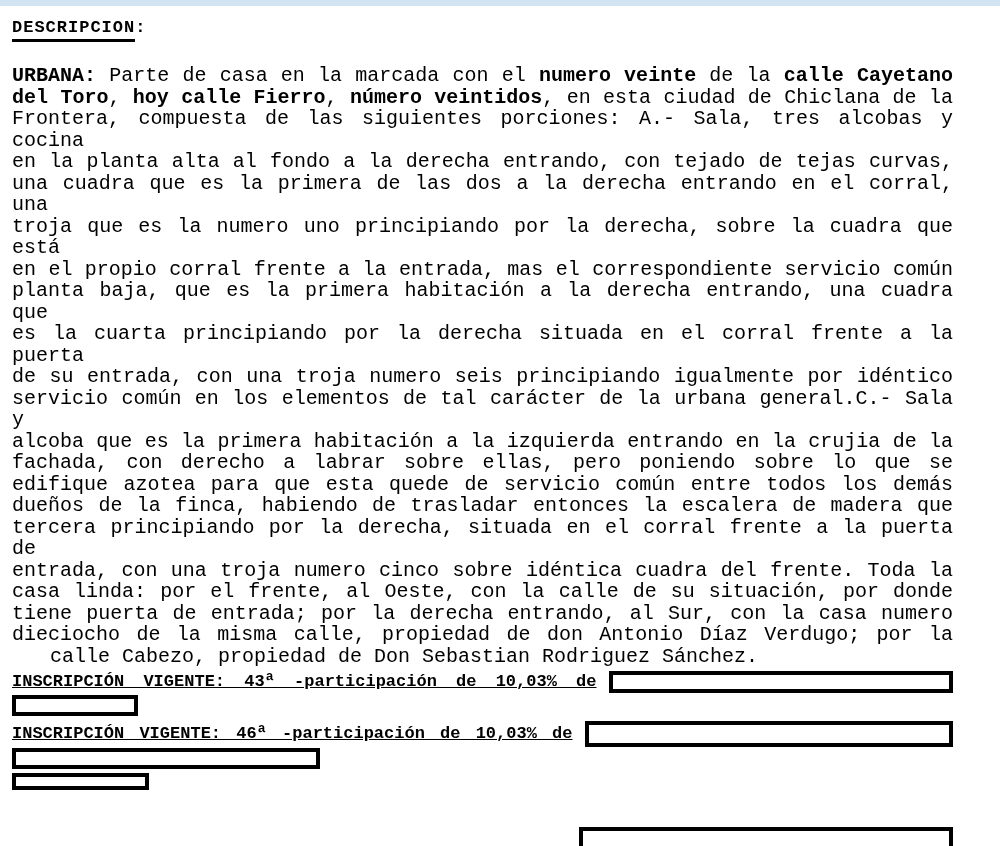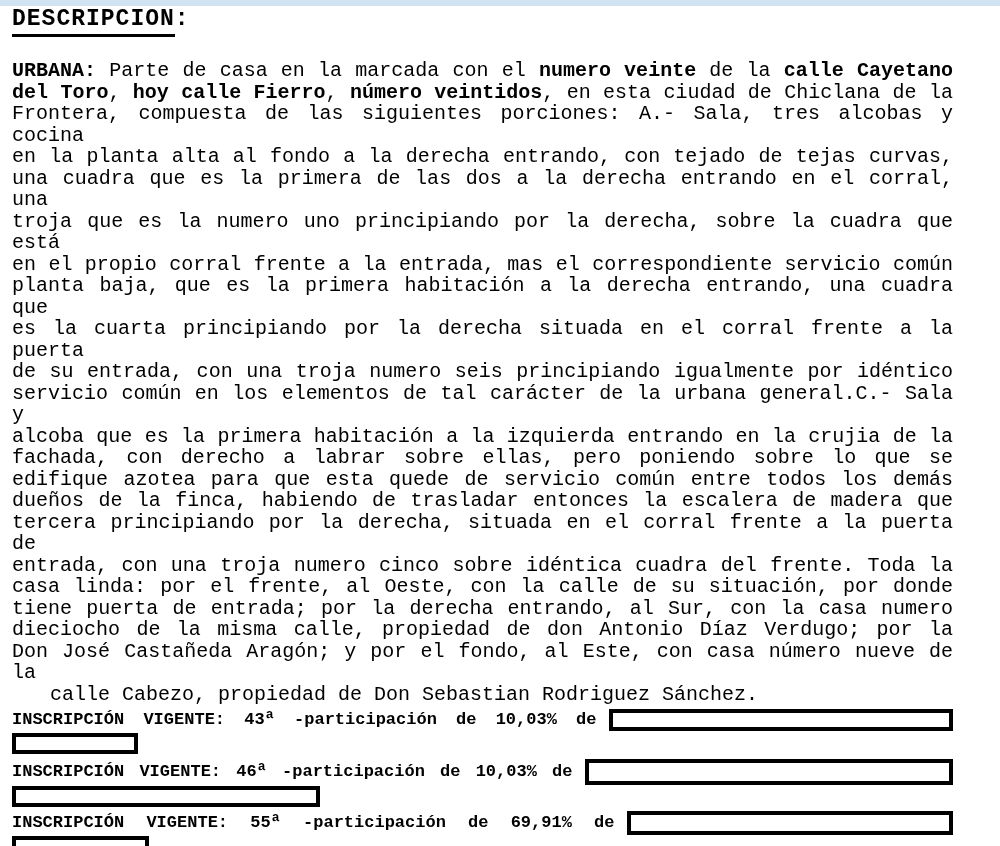--- a/index.html
+++ b/index.html
@@ -5,29 +5,29 @@
   html,body{margin:0;padding:0;}
   body{
     width:1000px;height:846px;
     background:#ffffff;
     color:#000000;
     font-family:"Liberation Mono","DejaVu Sans Mono",monospace;
     overflow:hidden;
   }
   .top-strip{width:100%;height:6px;background:#d2e3f1;}
   .content{margin-left:12px;width:941px;}
-  .title{font-size:23px;font-weight:bold;letter-spacing:1px;}
+  .title{margin-top:12px;font-size:17px;font-weight:bold;letter-spacing:1px;}
   .title-word{border-bottom:3px solid #000;padding-bottom:2px;display:inline-block;}
   .paragraph{margin-top:23px;font-size:20px;line-height:21.5px;}
   .para-line{text-align:justify;text-align-last:justify;}
   .para-line.last{text-align:left;text-align-last:left;margin-left:38px;}
   .b{font-weight:bold;}
   .inscriptions{margin-top:3px;font-size:17px;font-weight:bold;}
   .insc-line{display:flex;align-items:center;line-height:24px;}
-  .insc-text{white-space:nowrap;}
+  .insc-text{white-space:nowrap;text-decoration:underline;}
   .redaction{border:4px solid #000;background:#fff;box-sizing:border-box;display:inline-block;vertical-align:middle;}
   .line-box{flex:1 1 auto;margin-left:12px;}
   .insc-sub{line-height:0;}
   .e0 .insc-text{word-spacing:9px;}
   .e1 .insc-text{word-spacing:5px;}
   .e2 .insc-text{word-spacing:12px;}
   .e3 .insc-text{word-spacing:4px;margin-top:42px;}
   .e0 .line-box{height:22px;}
   .e1 .line-box{height:26px;}
   .e2 .line-box{height:24px;}
@@ -63,39 +63,34 @@
       <div class="para-line"><span>servicio común en los elementos de tal carácter de la urbana general.C.- Sala y</span></div>
       <div class="para-line"><span>alcoba que es la primera habitación a la izquierda entrando en la crujia de la</span></div>
       <div class="para-line"><span>fachada, con derecho a labrar sobre ellas, pero poniendo sobre lo que se</span></div>
       <div class="para-line"><span>edifique azotea para que esta quede de servicio común entre todos los demás</span></div>
       <div class="para-line"><span>dueños de la finca, habiendo de trasladar entonces la escalera de madera que</span></div>
       <div class="para-line"><span>tercera principiando por la derecha, situada en el corral frente a la puerta de</span></div>
       <div class="para-line"><span>entrada, con una troja numero cinco sobre idéntica cuadra del frente.  Toda la</span></div>
       <div class="para-line"><span>casa linda: por el frente, al Oeste, con la calle de su situación, por donde</span></div>
       <div class="para-line"><span>tiene puerta de entrada; por la derecha entrando, al Sur, con la casa numero</span></div>
       <div class="para-line"><span>dieciocho de la misma calle, propiedad de don Antonio Díaz Verdugo; por la</span></div>
-      <div class="para-line"><span>Don José Castañeda Aragón; y por el fondo, al Este, con casa número nueve de la</span></div>
       <div class="para-line last"><span>calle Cabezo, propiedad de Don Sebastian Rodriguez Sánchez.</span></div>
     </div>
 
   <div class="inscriptions">
       <div class="insc-line e0">
         <span class="insc-text">INSCRIPCIÓN VIGENTE: 43ª -participación de 10,03% de</span>
         <span class="redaction line-box"></span>
       </div>
       <div class="insc-sub e0"><span class="redaction sub-box"></span></div>
       <div class="insc-line e1">
         <span class="insc-text">INSCRIPCIÓN VIGENTE: 46ª -participación de 10,03% de</span>
         <span class="redaction line-box"></span>
       </div>
       <div class="insc-sub e1"><span class="redaction sub-box"></span></div>
-      <div class="insc-line e2">
-        <span class="insc-text">INSCRIPCIÓN VIGENTE: 55ª -participación de 69,91% de</span>
-        <span class="redaction line-box"></span>
-      </div>
       <div class="insc-sub e2"><span class="redaction sub-box"></span></div>
       <div class="insc-line e3">
         <span class="insc-text">INSCRIPCIÓN VIGENTE: 56ª -participación de 10,03% de</span>
         <span class="redaction line-box"></span>
       </div>
       <div class="insc-sub e3"><span class="redaction big-box"></span></div>
     </div>
 </div>
 
 </body></html>

